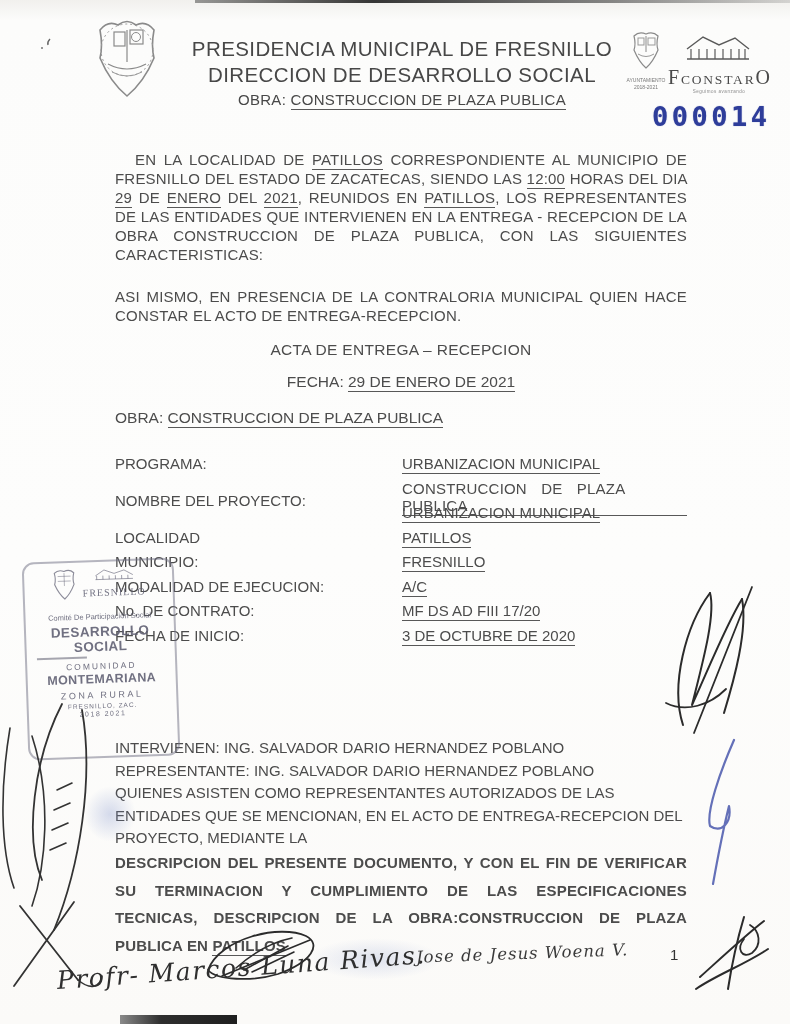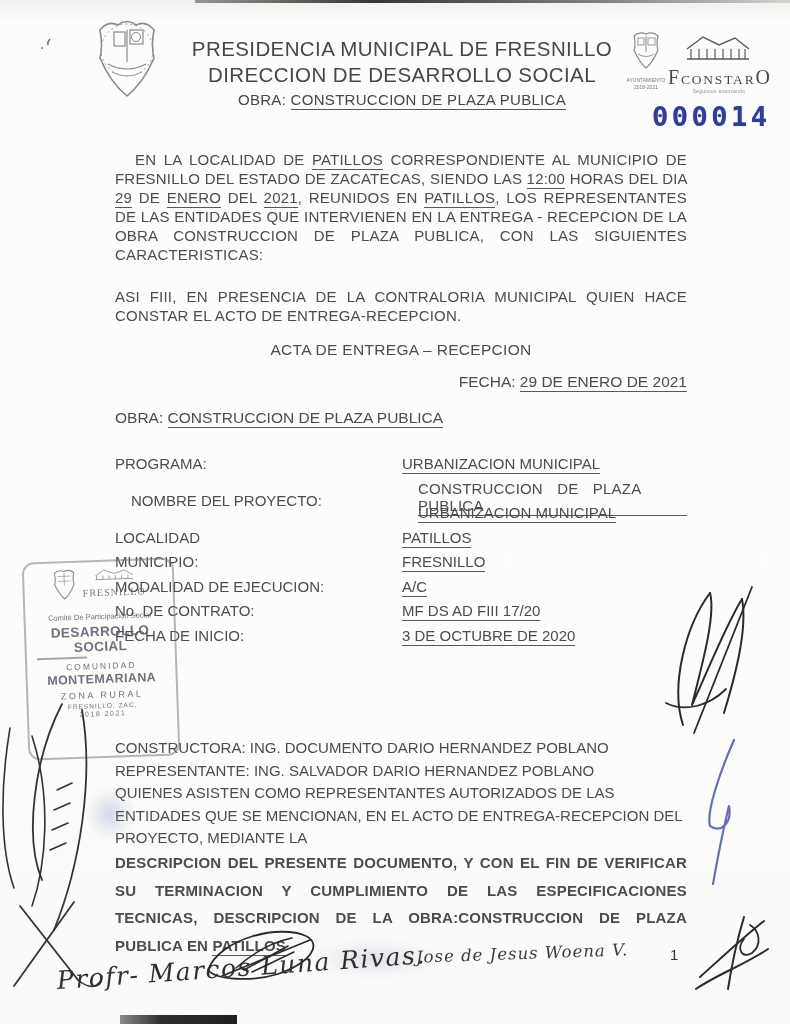--- a/index.html
+++ b/index.html
@@ -22,25 +22,25 @@
   .fres-word{font-family:"Liberation Serif",serif;font-size:13.5px;letter-spacing:1.8px;white-space:nowrap;}
   .fres-word .big{font-size:20px;}
   .fres-tag{font-size:4.5px;color:#8a8a8a;letter-spacing:.5px;}
   .folio{left:652px;top:101px;font-family:"DejaVu Sans Mono",monospace;font-weight:bold;
     font-size:27px;letter-spacing:3.5px;color:#2e3d9a;text-shadow:0 0 1px rgba(46,61,154,.6);}
   
   .para{left:115px;width:572px;text-align:justify;font-size:15px;line-height:19px;letter-spacing:.2px;}
   .p1{top:150px;text-indent:20px;}
   .p2{top:287px;}
   .acta{left:115px;top:341px;width:572px;text-align:center;font-size:15.5px;letter-spacing:.3px;}
-  .fecha{left:115px;top:373px;width:572px;text-align:right;font-size:15.5px;}
+  .fecha{left:115px;top:373px;width:572px;text-align:center;font-size:15.5px;}
   .obra-line{left:115px;top:409px;font-size:15.5px;}
   .fields{left:115px;top:455px;width:572px;font-size:15px;}
   .frow{position:relative;height:24.5px;}
-  .frow.tall{height:49px;margin-left:16px;}
+  .frow.tall{height:49px;}
   .flabel{position:absolute;left:0;top:0;}
   .frow.tall .flabel{top:12px;}
   .fval{position:absolute;left:287px;top:0;max-width:285px;}
   .fval2{position:absolute;left:287px;top:24.5px;}
   .spread{word-spacing:10px;letter-spacing:.2px;}
   .executed{left:115px;top:702px;font-size:15px;}
   .constructor{left:115px;top:737px;width:580px;font-size:15px;line-height:22.5px;}
   .closing{left:115px;top:849px;width:572px;text-align:justify;font-size:15px;line-height:27.5px;letter-spacing:.2px;font-weight:bold;}
   
   .stamp{left:25px;top:560px;width:152px;height:198px;border:2.5px solid rgba(110,110,130,.5);
@@ -123,21 +123,21 @@
     <div class="fres-word"><span class="big">F</span><span>CONSTAR</span><span class="big">O</span></div>
     <div class="fres-tag">Seguimos avanzando</div>
   </div>
 
   <div class="abs folio">000014</div>
 
   <div class="abs para p1">
     <span>EN LA LOCALIDAD DE </span><span class="u">PATILLOS</span><span> CORRESPONDIENTE AL MUNICIPIO DE FRESNILLO DEL ESTADO DE ZACATECAS, SIENDO LAS </span><span class="u">12:00</span><span> HORAS DEL DIA </span><span class="u">29</span><span> DE </span><span class="u">ENERO</span><span> DEL </span><span class="u">2021</span><span>, REUNIDOS EN </span><span class="u">PATILLOS</span><span>, LOS REPRESENTANTES DE LAS ENTIDADES QUE INTERVIENEN EN LA ENTREGA - RECEPCION DE LA OBRA CONSTRUCCION DE PLAZA PUBLICA, CON LAS SIGUIENTES CARACTERISTICAS:</span>
   </div>
 
-  <div class="abs para p2">ASI FIII, EN PRESENCIA DE LA CONTRALORIA MUNICIPAL QUIEN HACE CONSTAR EL ACTO DE ENTREGA-RECEPCION.</div>
+  <div class="abs para p2">ASI MISMO, EN PRESENCIA DE LA CONTRALORIA MUNICIPAL QUIEN HACE CONSTAR EL ACTO DE ENTREGA-RECEPCION.</div>
 
   <div class="abs acta">ACTA DE ENTREGA – RECEPCION</div>
   <div class="abs fecha"><span>FECHA: </span><span class="u">29 DE ENERO DE 2021</span></div>
 
   <div class="abs obra-line"><span>OBRA: </span><span class="u">CONSTRUCCION DE PLAZA PUBLICA</span></div>
 
   <div class="abs fields">
     <div class="frow">
         <span class="flabel">PROGRAMA:</span>
         <span class="fval u">URBANIZACION MUNICIPAL</span>
@@ -164,21 +164,21 @@
         <span class="fval u">MF DS AD FIII 17/20</span>
       </div>
     <div class="frow">
         <span class="flabel">FECHA DE INICIO:</span>
         <span class="fval u">3 DE OCTUBRE DE 2020</span>
       </div>
   </div>
 
 
   <div class="abs constructor">
-    <div>CONSTRUCTORA: ING. DOCUMENTO DARIO HERNANDEZ POBLANO</div>
+    <div>INTERVIENEN: ING. SALVADOR DARIO HERNANDEZ POBLANO</div>
     <div>REPRESENTANTE: ING. SALVADOR DARIO HERNANDEZ POBLANO</div>
     <div>QUIENES ASISTEN COMO REPRESENTANTES AUTORIZADOS DE LAS ENTIDADES QUE SE MENCIONAN, EN EL ACTO DE ENTREGA-RECEPCION DEL PROYECTO, MEDIANTE LA</div>
   </div>
 
   <div class="abs closing">
     <span>DESCRIPCION DEL PRESENTE DOCUMENTO, Y CON EL FIN DE VERIFICAR SU TERMINACION Y CUMPLIMIENTO DE LAS ESPECIFICACIONES TECNICAS, DESCRIPCION DE LA OBRA:CONSTRUCCION DE PLAZA PUBLICA EN </span><span class="u">PATILLOS</span>
   </div>
 
   <div class="abs stamp">
     <div class="stamp-row">

